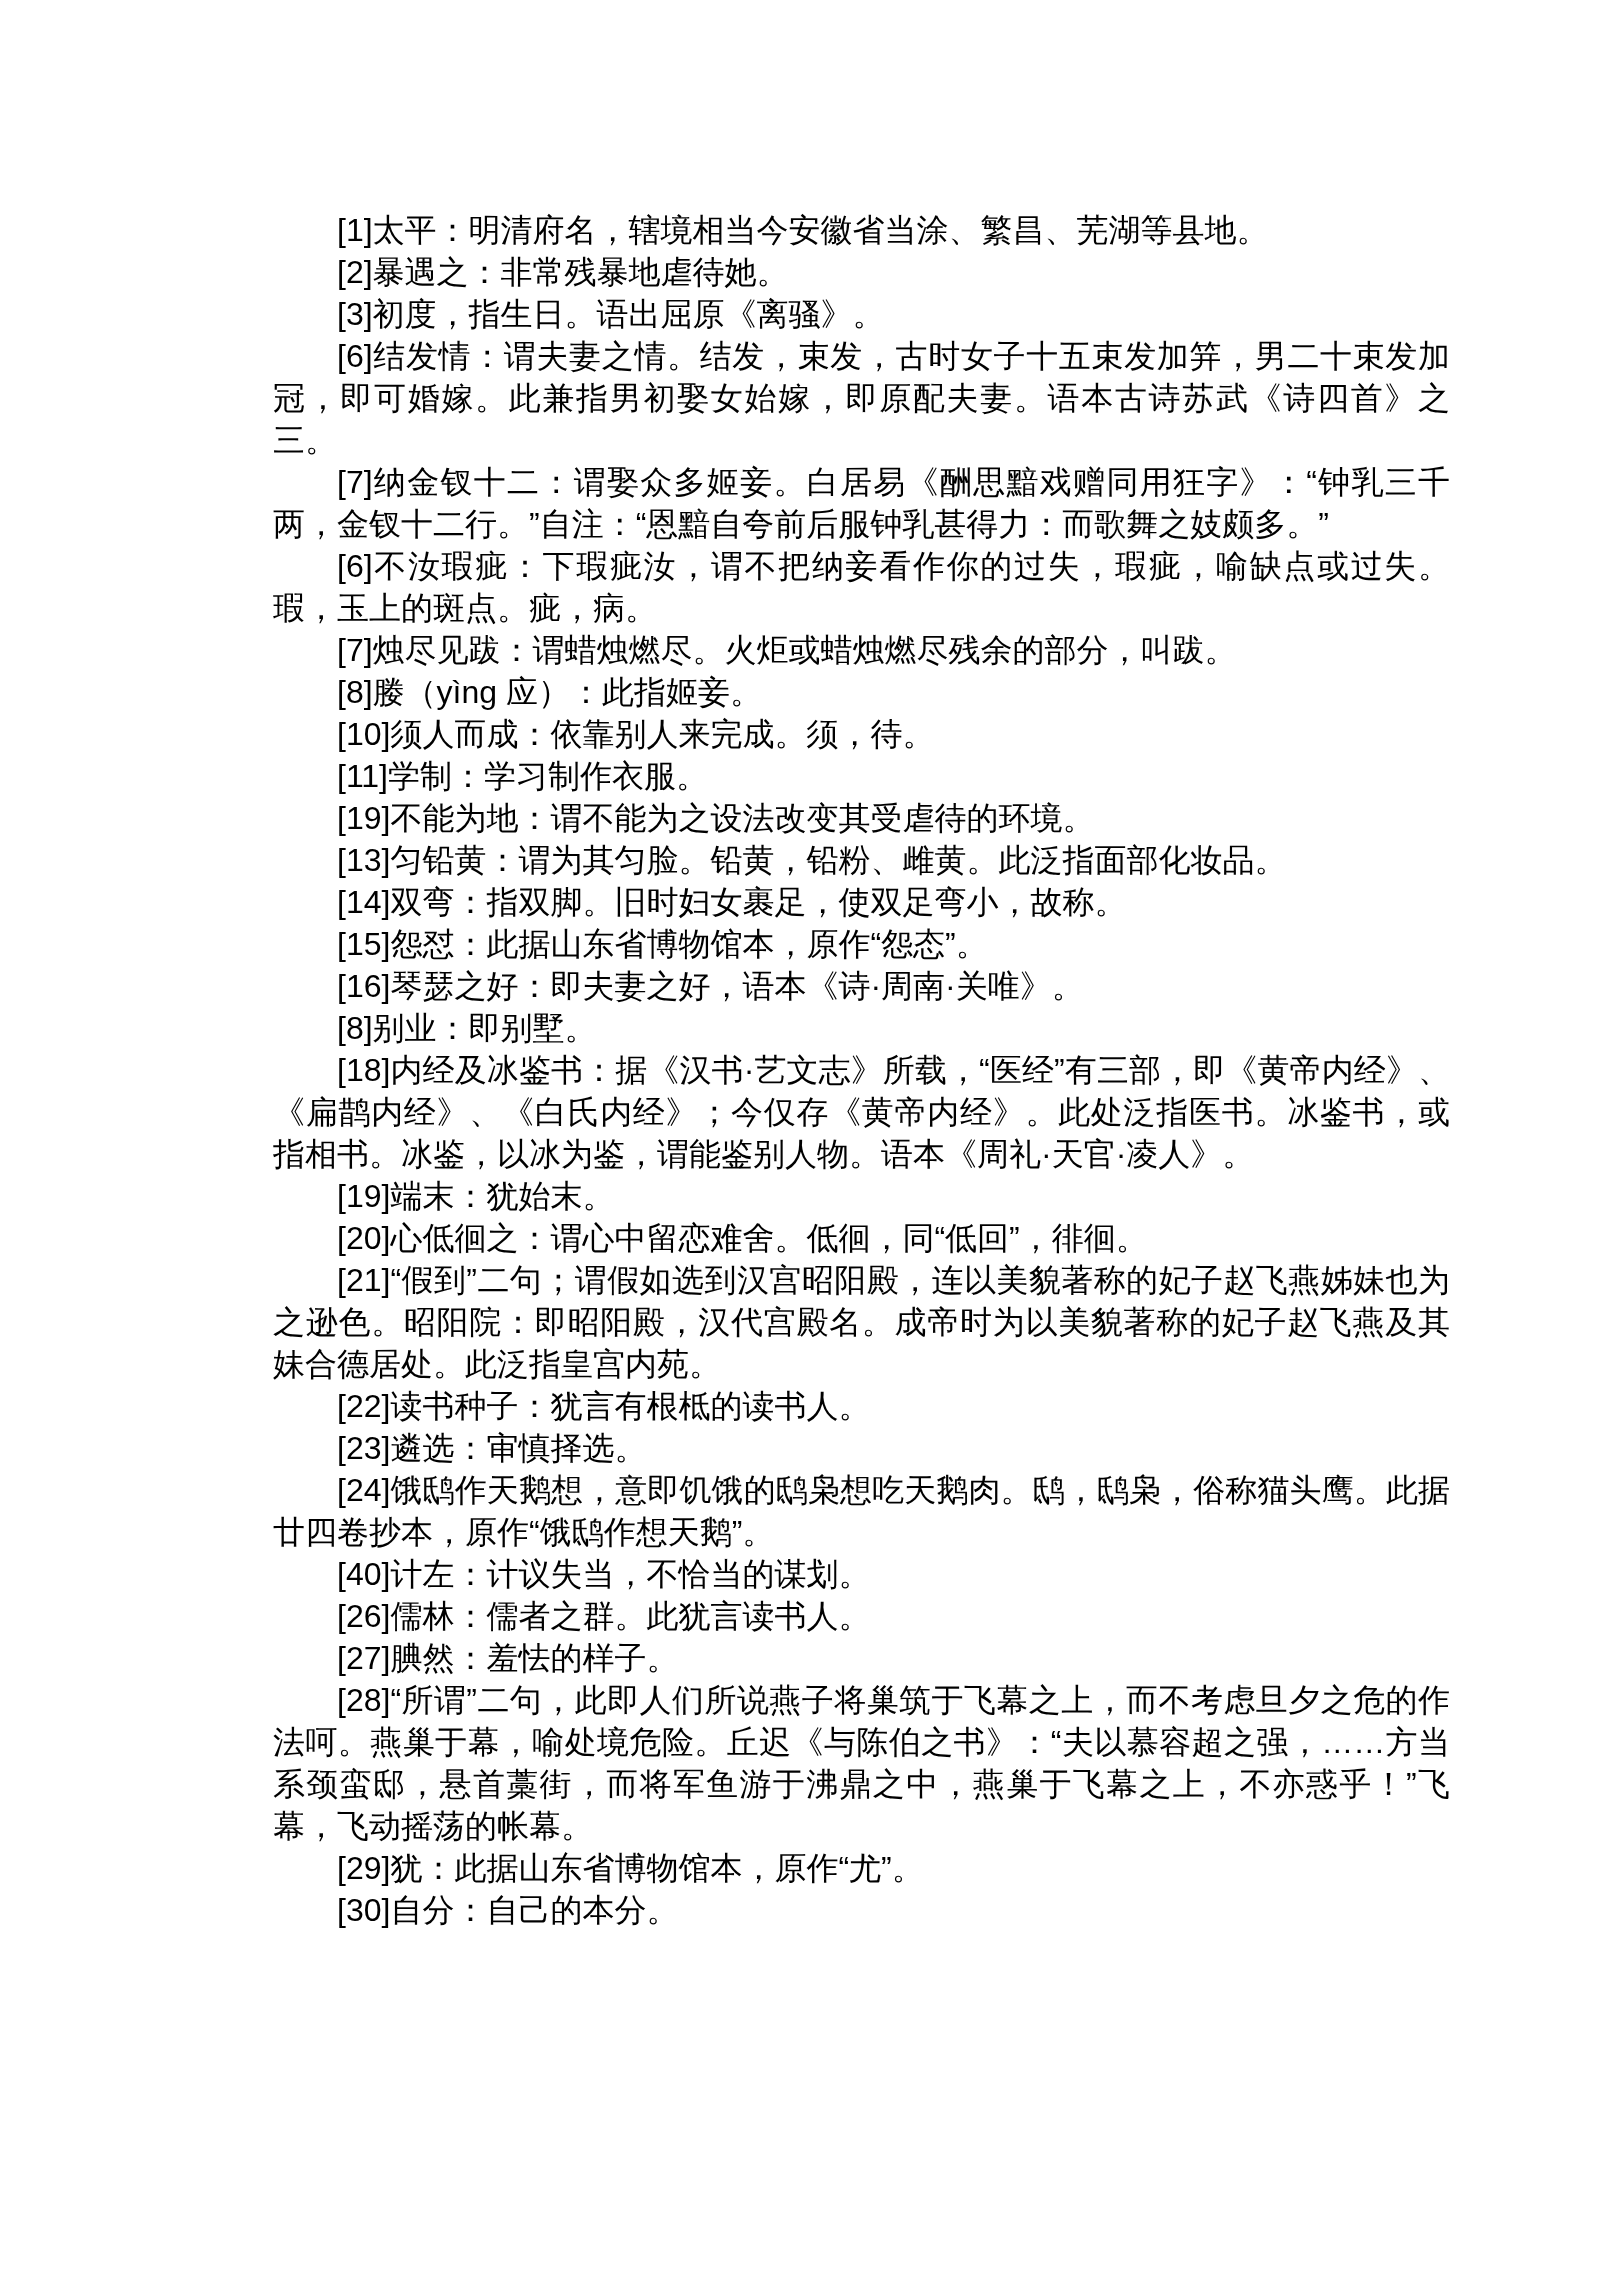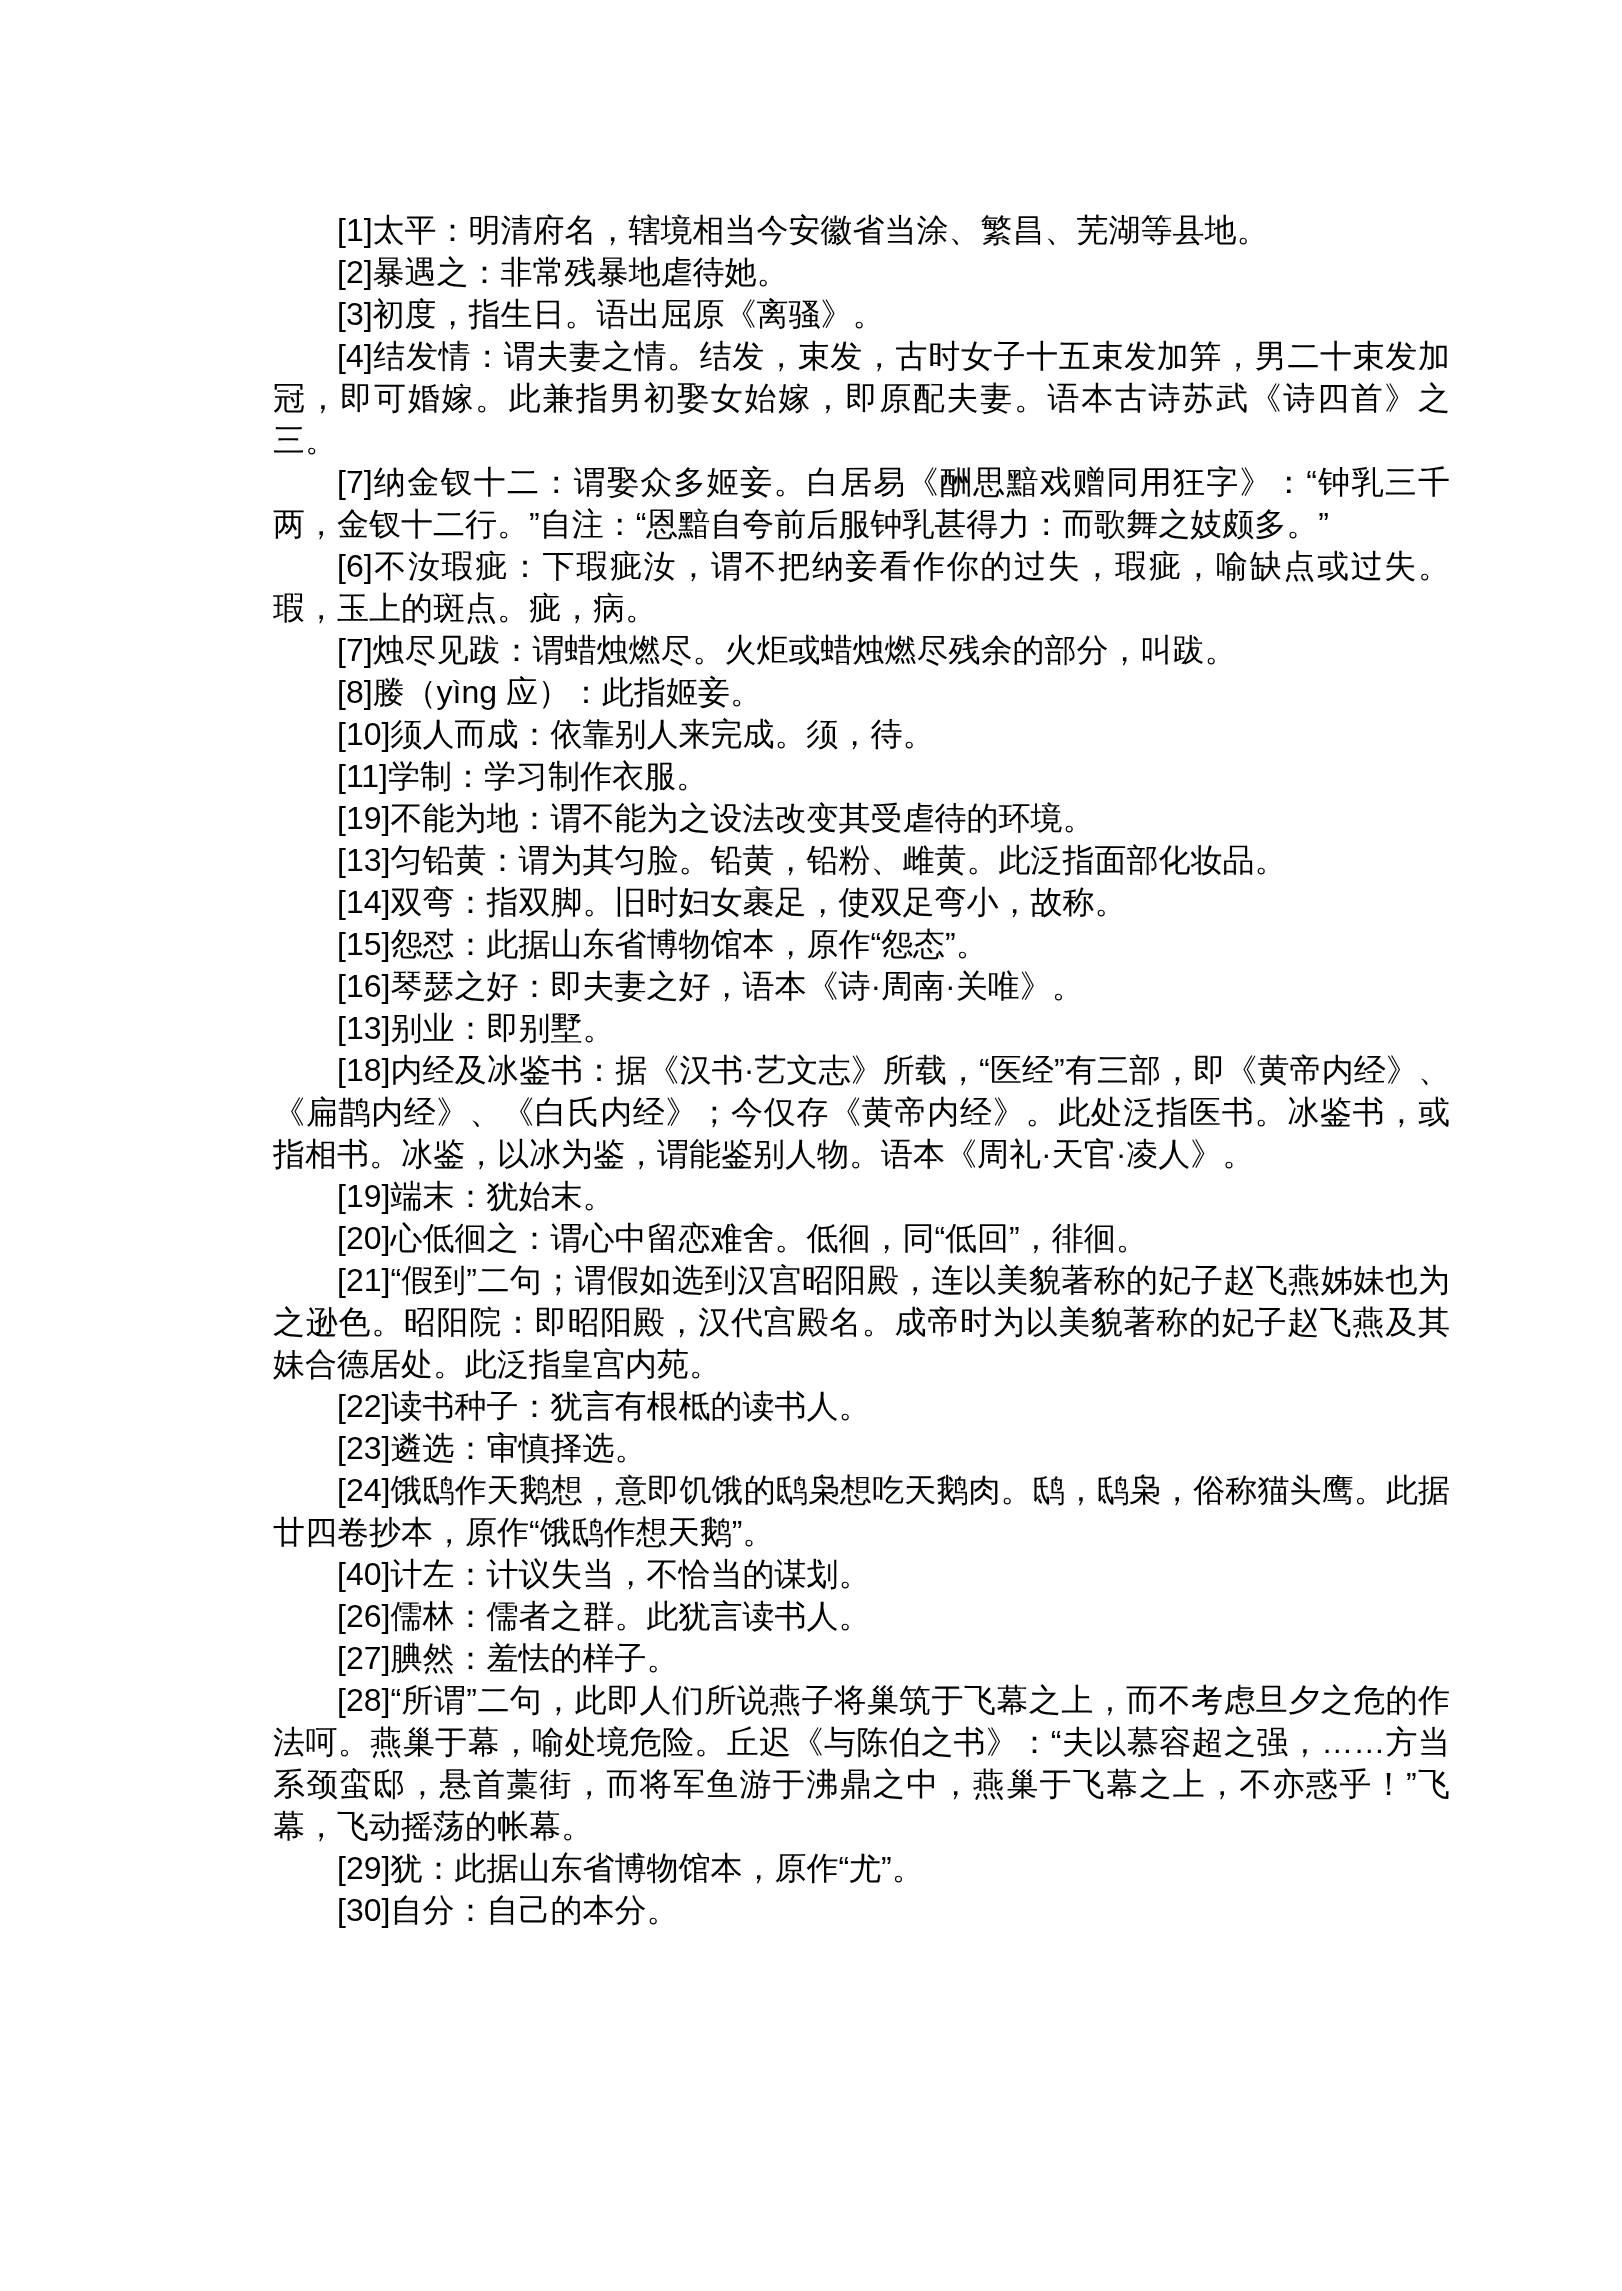--- a/index.html
+++ b/index.html
@@ -34,33 +34,33 @@
   }
 </style>
 </head>
 <body>
 
 <div class="page">
   <div class="text-block">
       <p class="note">[1]太平：明清府名，辖境相当今安徽省当涂、繁昌、芜湖等县地。</p>
       <p class="note">[2]暴遇之：非常残暴地虐待她。</p>
       <p class="note">[3]初度，指生日。语出屈原《离骚》。</p>
-      <p class="note">[4]结发情：谓夫妻之情。结发，束发，古时女子十五束发加笄，男二十束发加冠，即可婚嫁。此兼指男初娶女始嫁，即原配夫妻。语本古诗苏武《诗四首》之三。</p>
+      <p class="note">[6]结发情：谓夫妻之情。结发，束发，古时女子十五束发加笄，男二十束发加冠，即可婚嫁。此兼指男初娶女始嫁，即原配夫妻。语本古诗苏武《诗四首》之三。</p>
       <p class="note">[7]纳金钗十二：谓娶众多姬妾。白居易《酬思黯戏赠同用狂字》：“钟乳三千两，金钗十二行。”自注：“恩黯自夸前后服钟乳甚得力：而歌舞之妓颇多。”</p>
       <p class="note">[6]不汝瑕疵：下瑕疵汝，谓不把纳妾看作你的过失，瑕疵，喻缺点或过失。瑕，玉上的斑点。疵，病。</p>
       <p class="note">[7]烛尽见跋：谓蜡烛燃尽。火炬或蜡烛燃尽残余的部分，叫跋。</p>
       <p class="note">[8]媵（yìng 应）：此指姬妾。</p>
       <p class="note">[10]须人而成：依靠别人来完成。须，待。</p>
       <p class="note">[11]学制：学习制作衣服。</p>
       <p class="note">[19]不能为地：谓不能为之设法改变其受虐待的环境。</p>
       <p class="note">[13]匀铅黄：谓为其匀脸。铅黄，铅粉、雌黄。此泛指面部化妆品。</p>
       <p class="note">[14]双弯：指双脚。旧时妇女裹足，使双足弯小，故称。</p>
       <p class="note">[15]怨怼：此据山东省博物馆本，原作“怨态”。</p>
       <p class="note">[16]琴瑟之好：即夫妻之好，语本《诗·周南·关唯》。</p>
-      <p class="note">[13]别业：即别墅。</p>
+      <p class="note">[8]别业：即别墅。</p>
       <p class="note">[18]内经及冰鉴书：据《汉书·艺文志》所载，“医经”有三部，即《黄帝内经》、《扁鹊内经》、《白氏内经》；今仅存《黄帝内经》。此处泛指医书。冰鉴书，或指相书。冰鉴，以冰为鉴，谓能鉴别人物。语本《周礼·天官·凌人》。</p>
       <p class="note">[19]端末：犹始末。</p>
       <p class="note">[20]心低徊之：谓心中留恋难舍。低徊，同“低回”，徘徊。</p>
       <p class="note">[21]“假到”二句；谓假如选到汉宫昭阳殿，连以美貌著称的妃子赵飞燕姊妹也为之逊色。昭阳院：即昭阳殿，汉代宫殿名。成帝时为以美貌著称的妃子赵飞燕及其妹合德居处。此泛指皇宫内苑。</p>
       <p class="note">[22]读书种子：犹言有根柢的读书人。</p>
       <p class="note">[23]遴选：审慎择选。</p>
       <p class="note">[24]饿鸱作天鹅想，意即饥饿的鸱枭想吃天鹅肉。鸱，鸱枭，俗称猫头鹰。此据廿四卷抄本，原作“饿鸱作想天鹅”。</p>
       <p class="note">[40]计左：计议失当，不恰当的谋划。</p>
       <p class="note">[26]儒林：儒者之群。此犹言读书人。</p>
       <p class="note">[27]腆然：羞怯的样子。</p>

